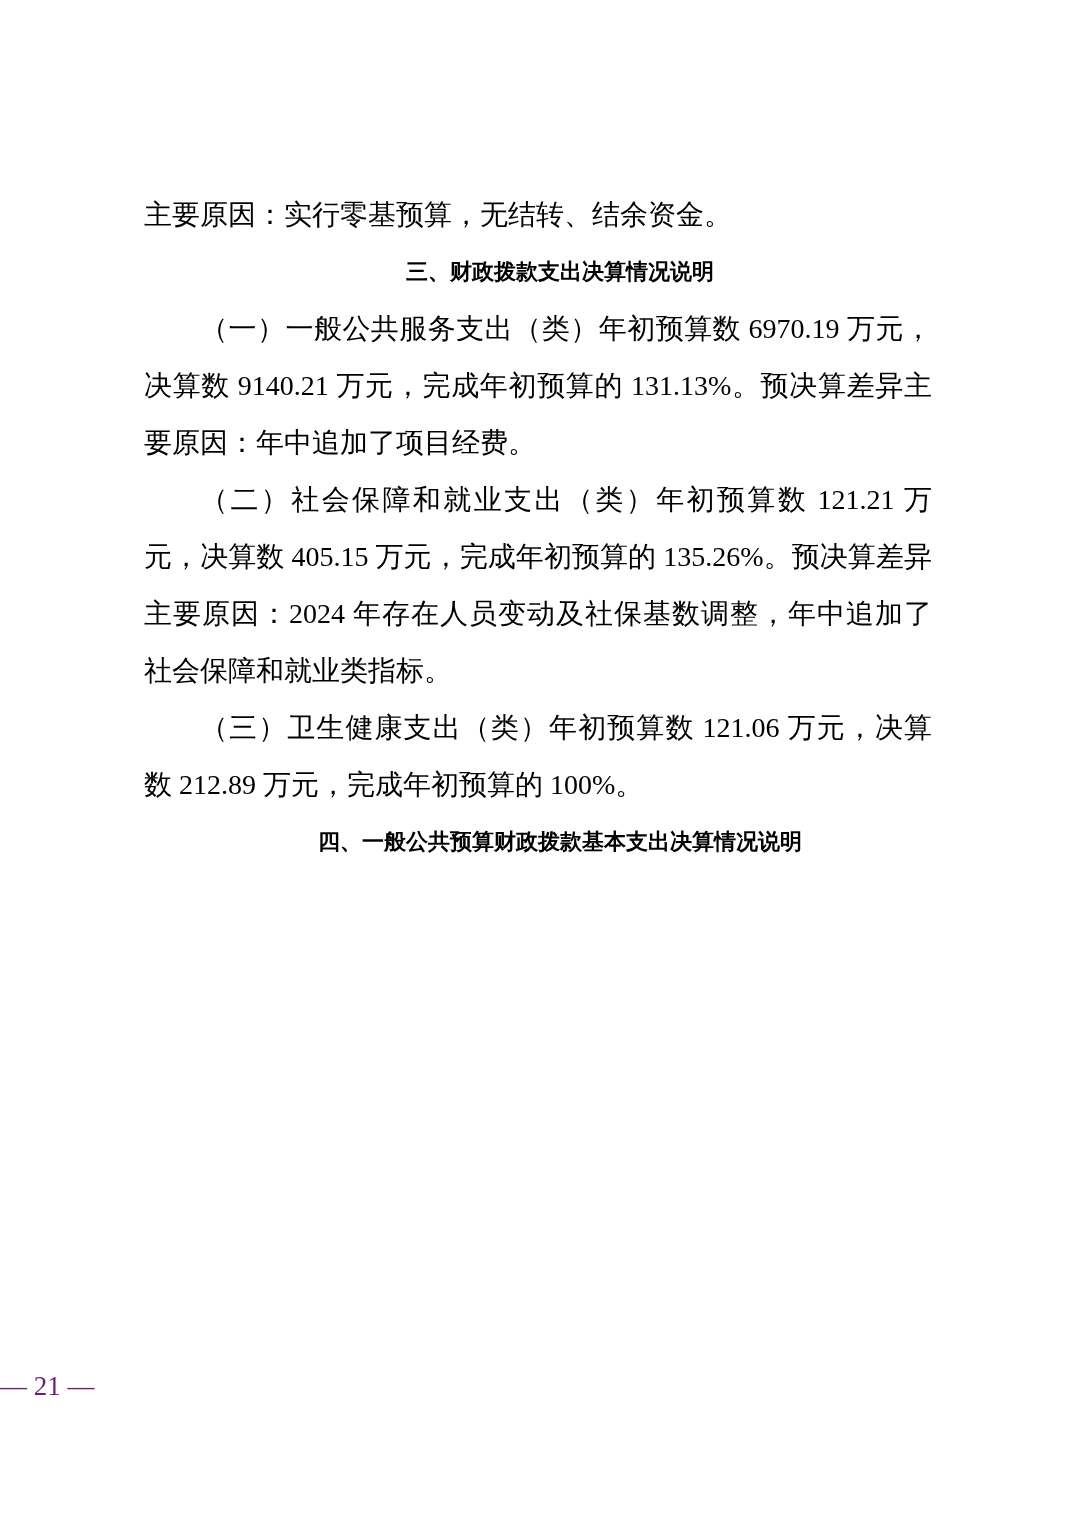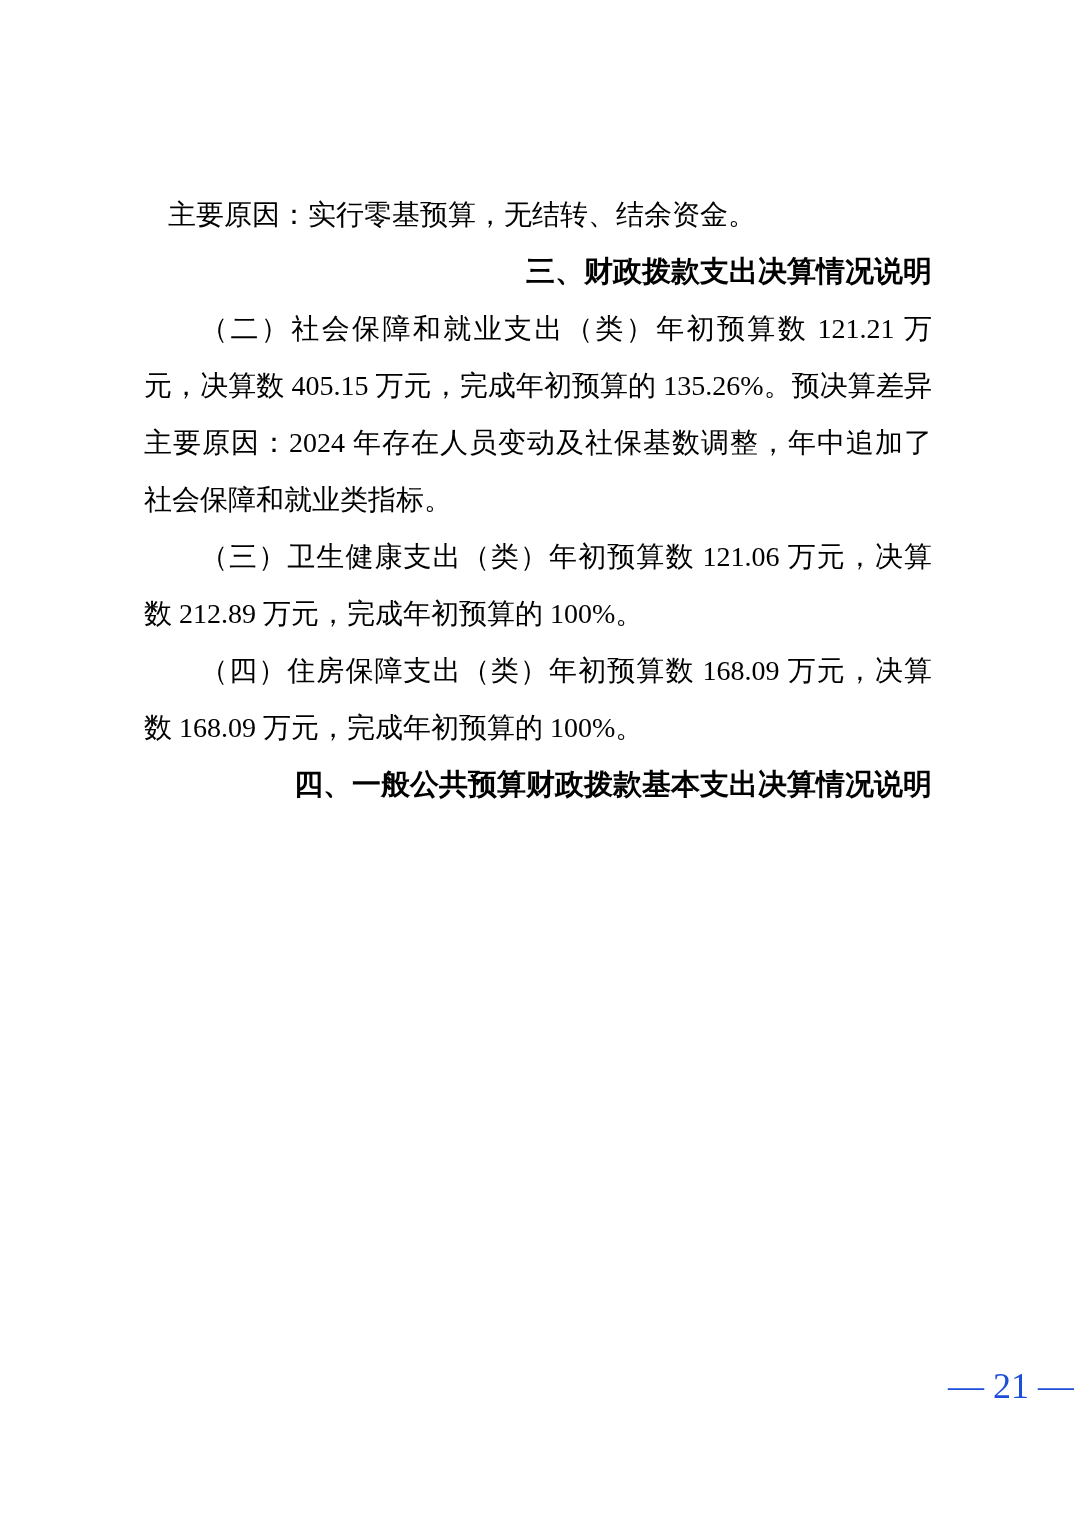--- a/index.html
+++ b/index.html
@@ -25,52 +25,51 @@
     line-height: 57px;
     text-align: justify;
     text-justify: inter-ideograph;
   }
   .para {
     margin: 0;
     text-indent: 2em;
   }
   .para.no-indent {
     text-indent: 0;
-    margin-left: 24px;
   }
   .heading {
     margin: 0;
-    font-size: 29px;
+    font-size: 22px;
     line-height: 57px;
     font-weight: 700;
     text-indent: 2em;
-    text-align: right;
+    text-align: center;
     font-family: "Liberation Sans", sans-serif;
   }
   .footer {
     position: absolute;
     left: 0;
     top: 1358px;
     width: 100%;
-    text-align: right;
-    font-size: 36px;
+    text-align: left;
+    font-size: 27px;
     line-height: 57px;
-    color: #1d4ed8;
+    color: #701a75;
     font-family: "Liberation Serif", serif;
   }
 </style>
 </head>
 <body>
 
 <div class="page">
   <div class="content">
     <p class="para no-indent">主要原因：实行零基预算，无结转、结余资金。</p>
     <h2 class="heading">三、财政拨款支出决算情况说明</h2>
+    <p class="para">（一）一般公共服务支出（类）年初预算数 6970.19 万元，决算数 9140.21 万元，完成年初预算的 131.13%。预决算差异主要原因：年中追加了项目经费。</p>
     <p class="para">（二）社会保障和就业支出（类）年初预算数 121.21 万元，决算数 405.15 万元，完成年初预算的 135.26%。预决算差异主要原因：2024 年存在人员变动及社保基数调整，年中追加了社会保障和就业类指标。</p>
     <p class="para">（三）卫生健康支出（类）年初预算数 121.06 万元，决算数 212.89 万元，完成年初预算的 100%。</p>
-    <p class="para">（四）住房保障支出（类）年初预算数 168.09 万元，决算数 168.09 万元，完成年初预算的 100%。</p>
     <h2 class="heading">四、一般公共预算财政拨款基本支出决算情况说明</h2>
   </div>
 
   <div class="footer">
     <span>— 21 —</span>
   </div>
 </div>
 
 </body></html>

